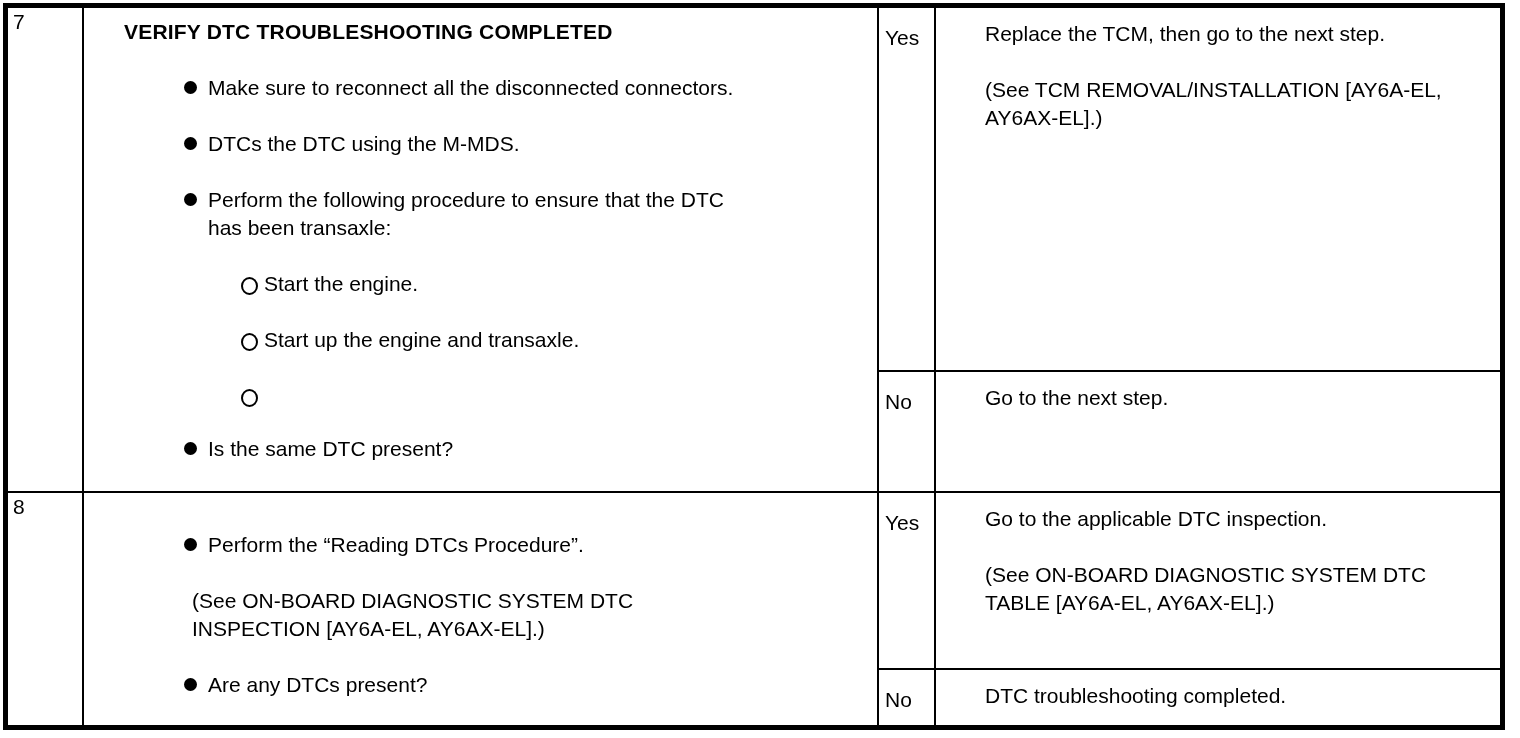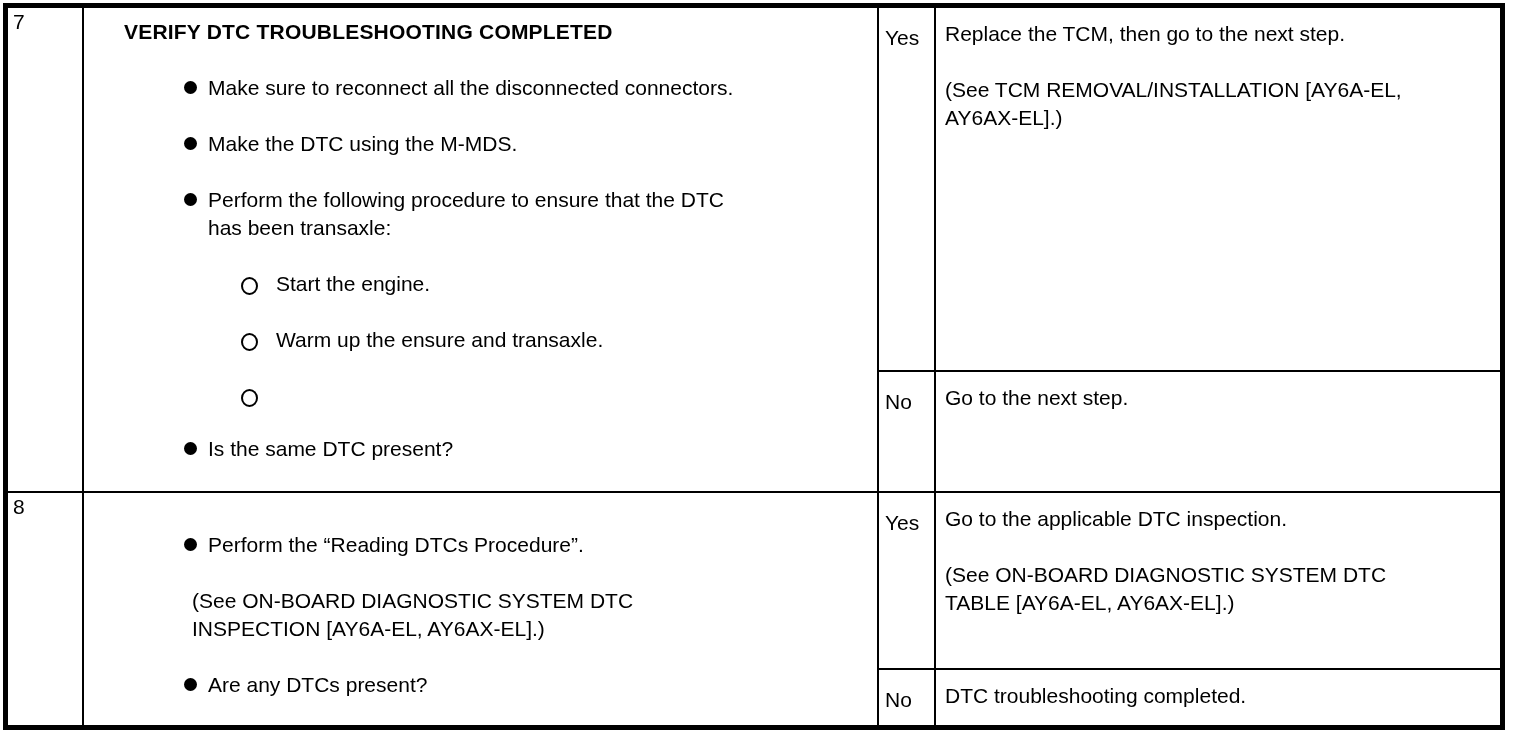--- a/index.html
+++ b/index.html
@@ -30,21 +30,21 @@
     width: 763px; flex: none;
     border-right: 2px solid #000;
     padding-top: 10px;
     overflow: hidden;
     margin-left: 32px;
   }
   .action-title { font-weight: bold; padding-left: 8px; letter-spacing: 0.2px; }
 
   .li { display: flex; margin-top: 28px; }
   .li-bullet { padding-left: 68px; }
-  .li-sub { padding-left: 125px; gap: 12px; }
+  .li-sub { padding-left: 125px; }
   .li-continuation { padding-left: 76px; }
   .marker { flex: none; display: block; }
   .li-bullet > .marker { width: 24px; }
   .li-bullet > .marker::before {
     content: ""; display: block; width: 13px; height: 13px;
     border-radius: 50%; background: #000; margin-top: 7px;
   }
   .li-sub > .marker { width: 23px; }
   .li-sub > .marker::before {
     content: ""; display: block; width: 13px; height: 14px;
@@ -56,21 +56,21 @@
   .band { display: flex; width: 100%; overflow: hidden; }
   .trow-7 .band-yes { height: 364px; flex: none; border-bottom: 2px solid #000; }
   .trow-8 .band-yes { height: 177px; flex: none; border-bottom: 2px solid #000; }
   .band-no { flex: 1; }
   .c-yn {
     width: 57px; flex: none;
     border-right: 2px solid #000;
     padding: 16px 0 0 6px;
   }
   .c-res { flex: 1; padding: 12px 12px 0 9px; }
-  .para { margin-top: 28px; }
+  .para { margin-top: 28px; margin-left: 40px; }
   .para:first-child { margin-top: 0; }
 </style>
 </head>
 <body>
 
 <div class="sheet">
 
   <section class="trow trow-7">
     <div class="c-step">7</div>
     <div class="c-action">
@@ -78,40 +78,40 @@
       <div class="action-list">
           <div class="li li-bullet">
             <span class="marker"></span>
             <div class="li-text">
               <div>Make sure to reconnect all the disconnected connectors.</div>
             </div>
           </div>
           <div class="li li-bullet">
             <span class="marker"></span>
             <div class="li-text">
-              <div>Make the DTC using the M-MDS.</div>
+              <div>DTCs the DTC using the M-MDS.</div>
             </div>
           </div>
           <div class="li li-bullet">
             <span class="marker"></span>
             <div class="li-text">
               <div>Perform the following procedure to ensure that the DTC</div>
               <div>has been transaxle:</div>
             </div>
           </div>
           <div class="li li-sub">
             <span class="marker"></span>
             <div class="li-text">
               <div>Start the engine.</div>
             </div>
           </div>
           <div class="li li-sub">
             <span class="marker"></span>
             <div class="li-text">
-              <div>Warm up the ensure and transaxle.</div>
+              <div>Start up the engine and transaxle.</div>
             </div>
           </div>
           <div class="li li-sub">
             <span class="marker"></span>
           </div>
           <div class="li li-bullet">
             <span class="marker"></span>
             <div class="li-text">
               <div>Is the same DTC present?</div>
             </div>

